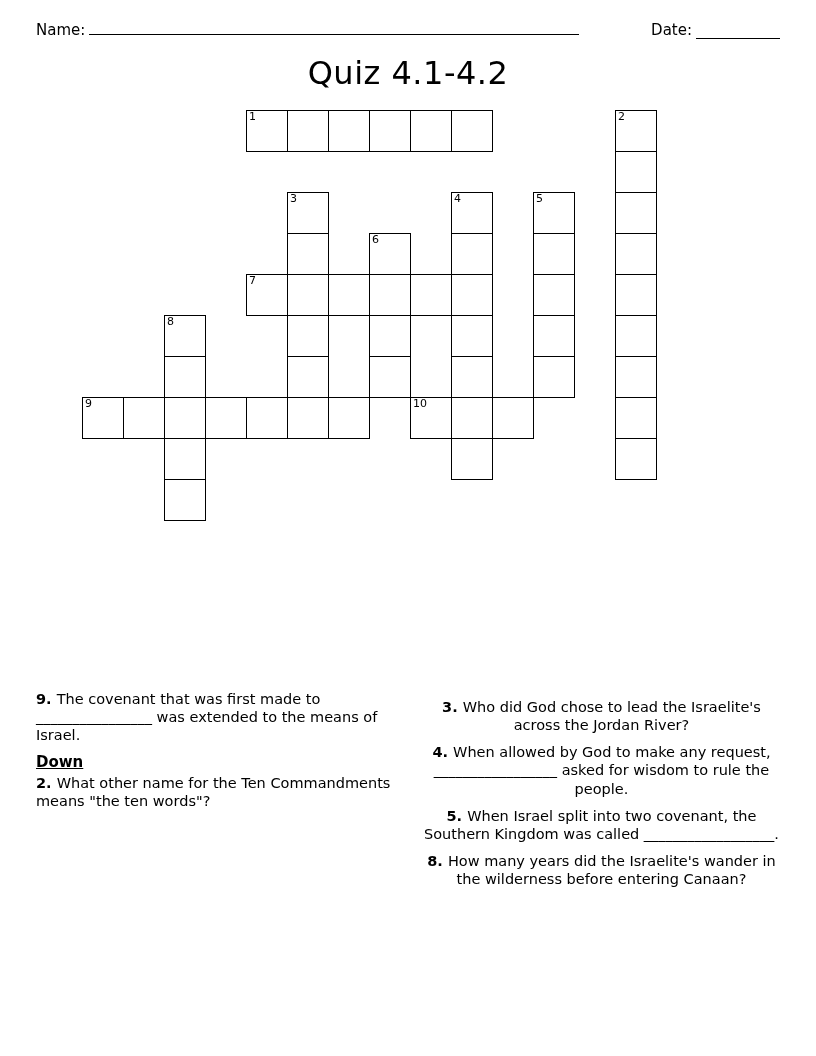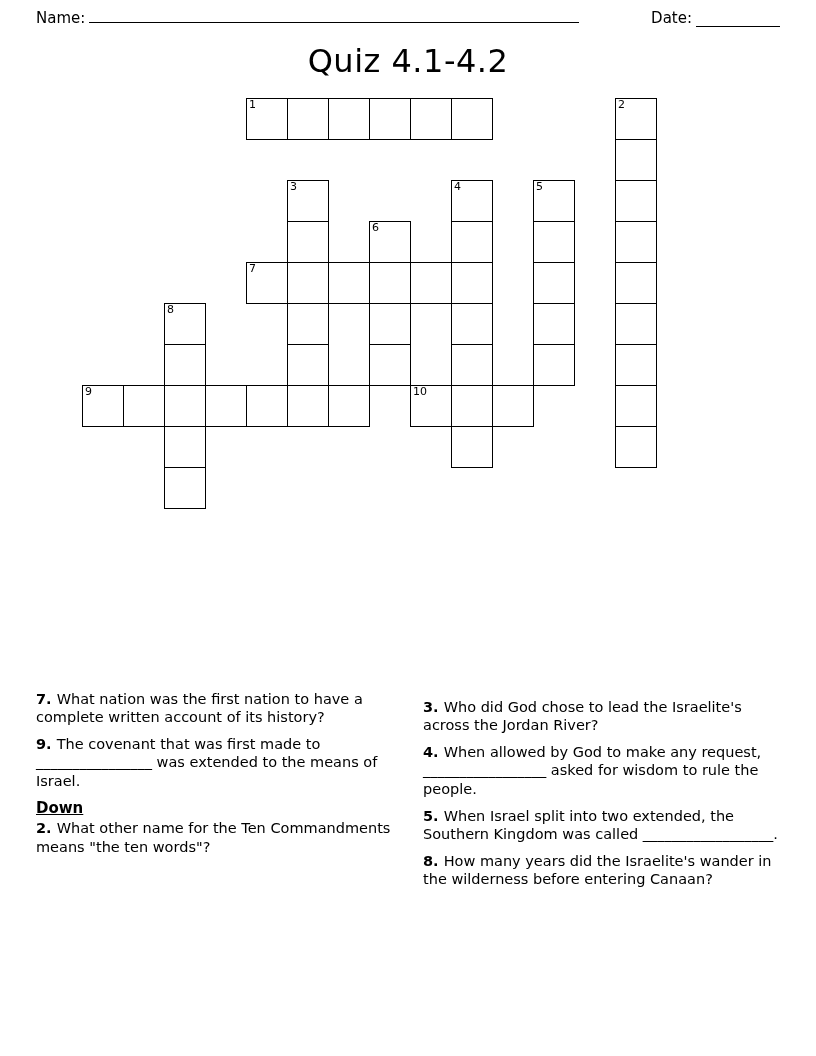--- a/index.html
+++ b/index.html
@@ -21,21 +21,21 @@
     height: 1056px;
     box-sizing: border-box;
     padding: 0 36px;
   }
   
   .header-row {
     display: flex;
     align-items: baseline;
     justify-content: space-between;
     font-size: 15px;
-    padding-top: 8px;
+    padding-top: 20px;
   }
   .header-left {
     display: flex;
     align-items: baseline;
     flex: 1 1 auto;
     white-space: nowrap;
   }
   .header-right {
     display: flex;
     align-items: flex-end;
@@ -97,20 +97,21 @@
     display: flex;
     gap: 30px;
     font-size: 14.5px;
     line-height: 1.25;
   }
   .col {
     width: 357px;
   }
   .col.right {
     padding-top: 8px;
+    text-align: center;
   }
   .section-head {
     font-weight: bold;
     text-decoration: underline;
     margin-bottom: 2px;
     font-size: 15px;
   }
   .clue {
     margin: 0 0 9px 0;
   }
@@ -206,26 +207,25 @@
       <div class="cell" style="left: 456px; top: 287px;"></div>
       <div class="cell" style="left: 579px; top: 287px;"></div>
       <div class="cell" style="left: 128px; top: 328px;"></div>
       <div class="cell" style="left: 415px; top: 328px;"></div>
       <div class="cell" style="left: 579px; top: 328px;"></div>
       <div class="cell" style="left: 128px; top: 369px;"></div>
     </div>
 
   <div class="clues">
     <div class="col left" id="clues-left">
-        <p class="clue"><span class="n">7. </span><span>What nation was the first nation to have a complete written account of its history?</span></p>
         <p class="clue"><span class="n">9. </span><span>The covenant that was first made to ________________ was extended to the means of Israel.</span></p>
         <div class="section-head">Down</div>
         <p class="clue"><span class="n">2. </span><span>What other name for the Ten Commandments means "the ten words"?</span></p>
       </div>
     <div class="col right" id="clues-right">
         <p class="clue"><span class="n">3. </span><span>Who did God chose to lead the Israelite's across the Jordan River?</span></p>
         <p class="clue"><span class="n">4. </span><span>When allowed by God to make any request, _________________ asked for wisdom to rule the people.</span></p>
-        <p class="clue"><span class="n">5. </span><span>When Israel split into two extended, the Southern Kingdom was called __________________.</span></p>
+        <p class="clue"><span class="n">5. </span><span>When Israel split into two covenant, the Southern Kingdom was called __________________.</span></p>
         <p class="clue"><span class="n">8. </span><span>How many years did the Israelite's wander in the wilderness before entering Canaan?</span></p>
       </div>
   </div>
 
 </div>
 
 </body></html>

